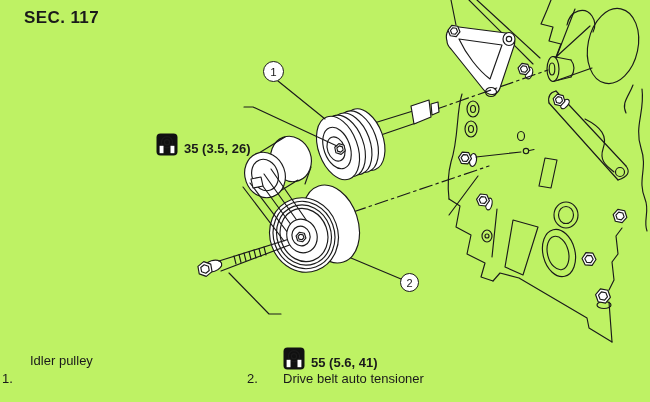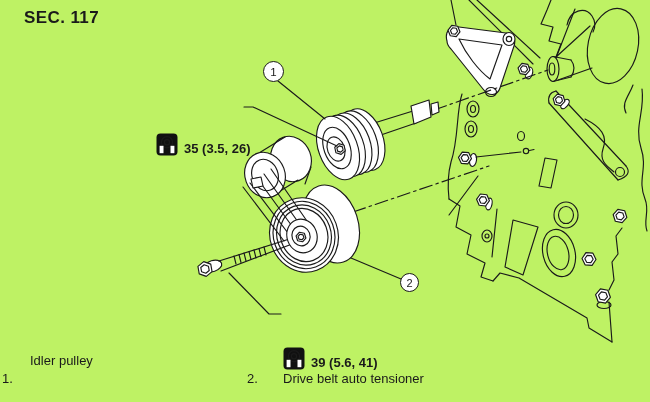--- a/index.html
+++ b/index.html
@@ -196,21 +196,21 @@
     <svg class="ticon" viewBox="0 0 22 23">
         <use href="#torque-icon-sym"></use>
       </svg>
     <span class="tqtext">35 (3.5, 26)</span>
   </div>
 
   <div class="abs tq tq55">
     <svg class="ticon" viewBox="0 0 22 23">
         <use href="#torque-icon-sym"></use>
       </svg>
-    <span class="tqtext">39 (5.6, 41)</span>
+    <span class="tqtext">55 (5.6, 41)</span>
   </div>
 
 
   <div class="bubble b1">
     <span>1</span>
   </div>
   <div class="bubble b2">
     <span>2</span>
   </div>
 

